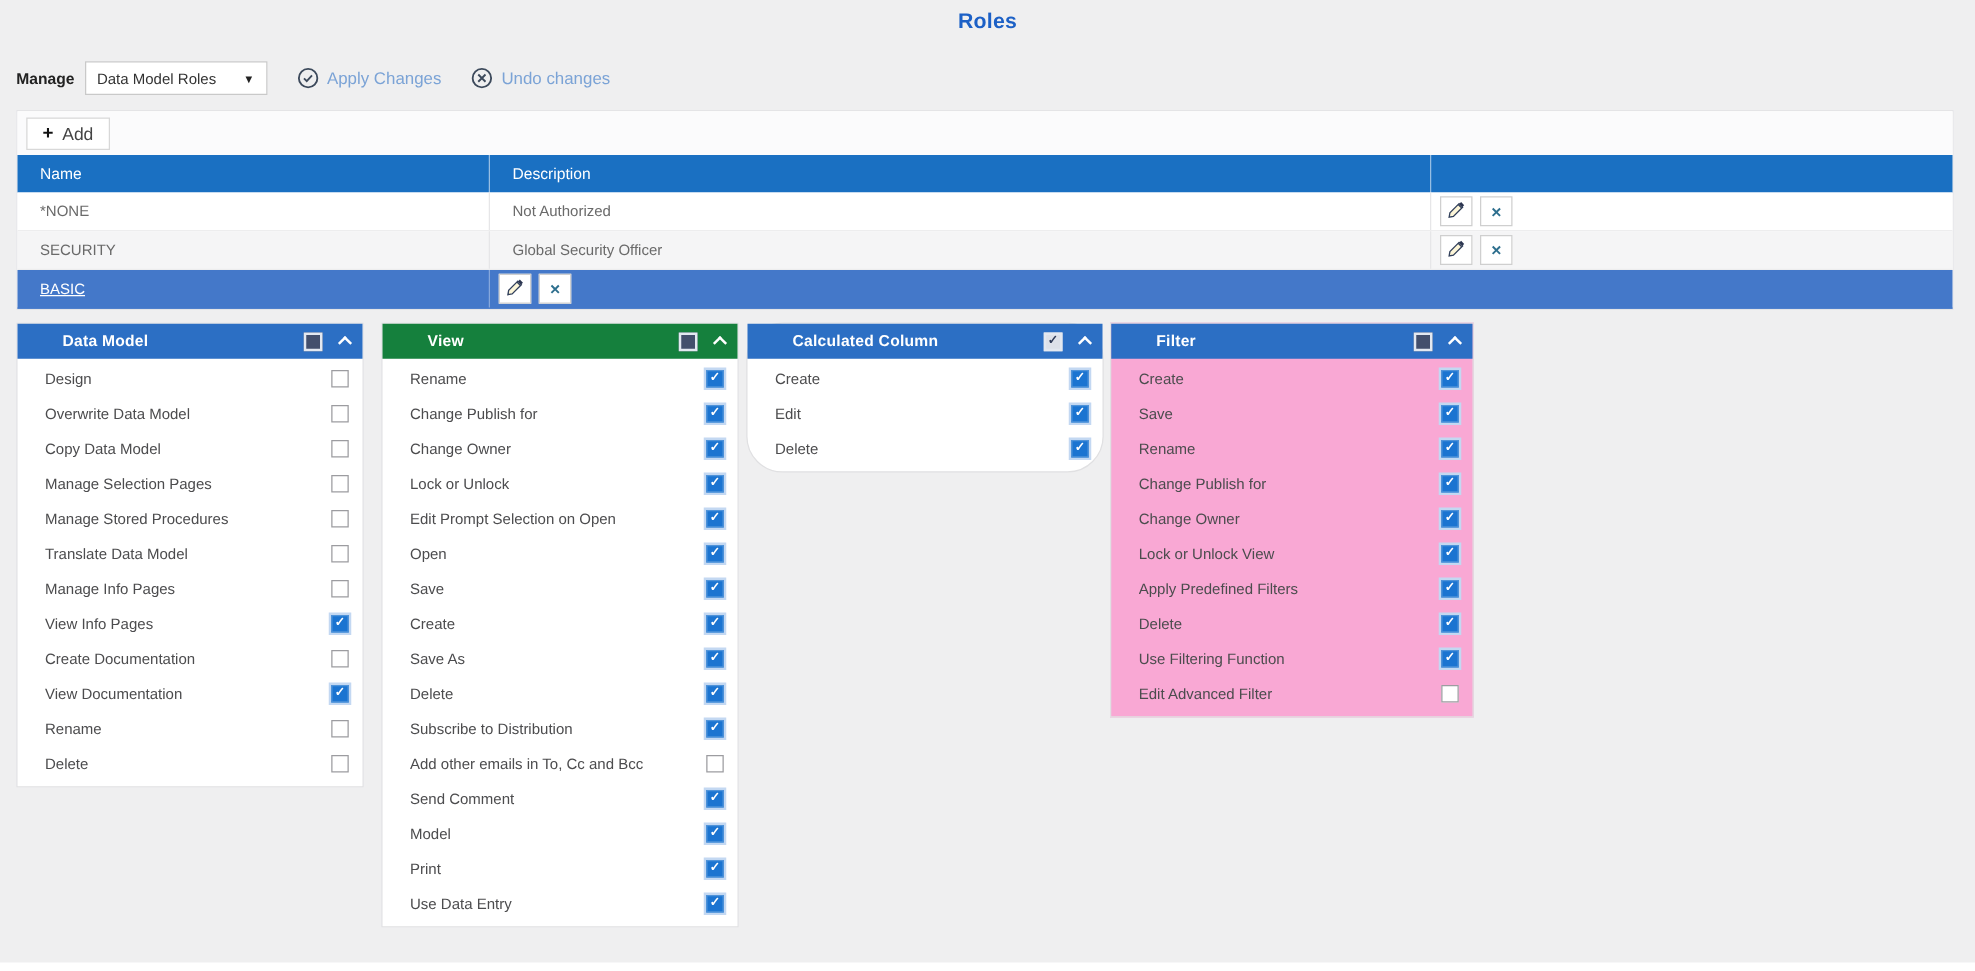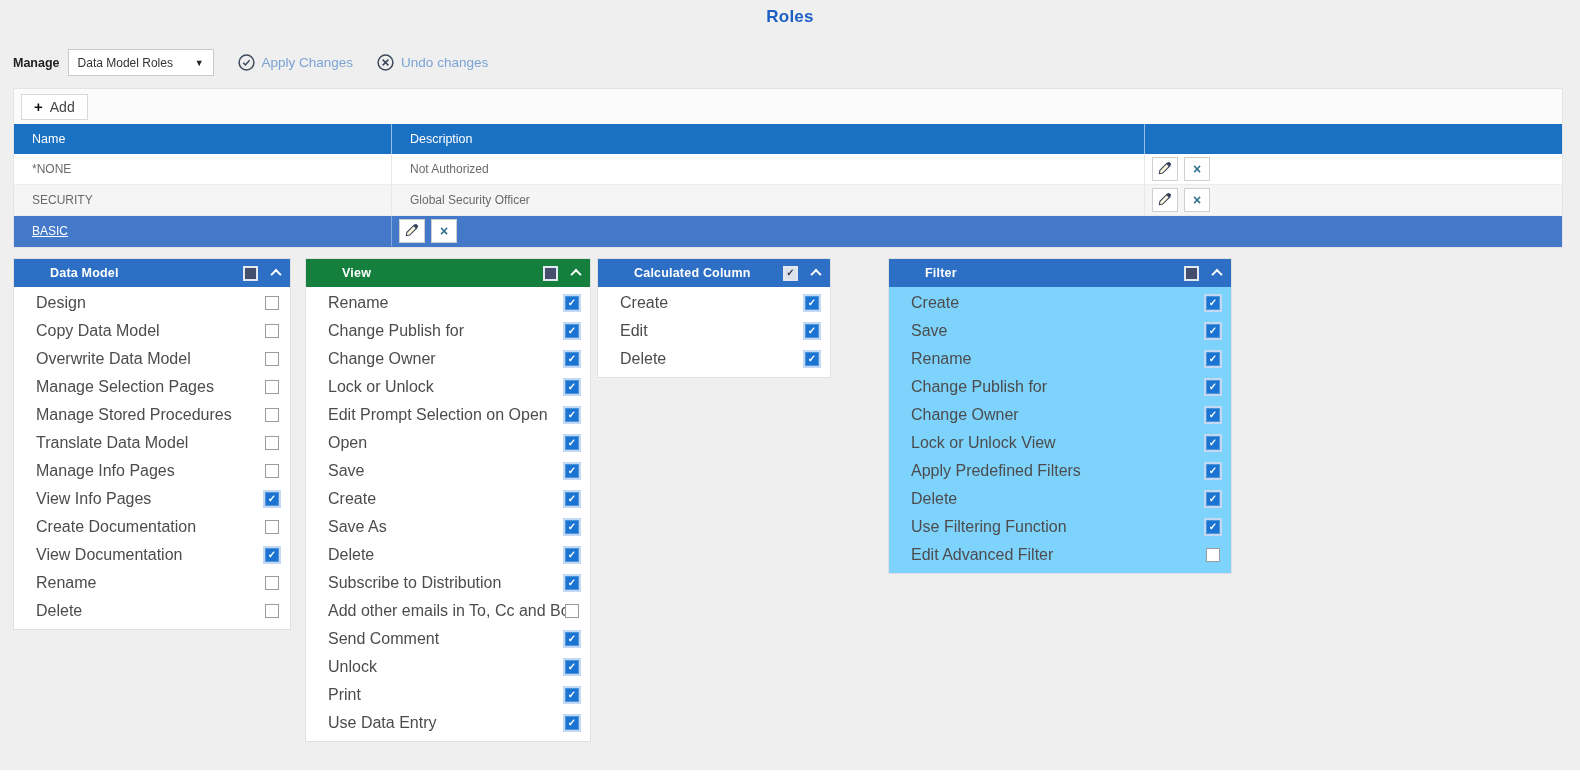--- a/index.html
+++ b/index.html
@@ -115,21 +115,21 @@
   }
   .hcb.indeterminate { background: #434f6c; }
   .hcb.checked { background: #dde1e9; color: #2e3a58; font-size: 10px; font-weight: bold; line-height: 1; }
   .chev {
     width: 8px; height: 8px; flex: none; cursor: pointer;
     border-top: 2px solid #fff; border-right: 2px solid #fff;
     transform: rotate(-45deg) translate(-1px, 1px);
   }
   .panel-body { padding: 2px 0 4px 0; }
   .p-item { display: flex; align-items: center; height: 28px; padding: 0 11px 0 22px; }
-  .p-item .lbl { flex: 1; font-size: 16px; color: #4c4c4e; white-space: nowrap; overflow: hidden; }
+  .p-item .lbl { flex: 1; font-size: 12px; color: #4c4c4e; white-space: nowrap; overflow: hidden; }
   .cb {
     width: 14px; height: 14px; flex: none; cursor: pointer;
     display: inline-flex; align-items: center; justify-content: center;
   }
   .cb.unchecked { background: #fff; border: 1px solid #9c9ca0; }
   .cb.checked {
     background: #1b74d1; border: 1px solid #4f93d9;
     box-shadow: 0 0 0 2px #c3d8f2;
     color: #fff; font-size: 10px; font-weight: bold; line-height: 1;
   }
@@ -240,25 +240,25 @@
           <span class="panel-title">Data Model</span>
           <span class="hcb indeterminate" title=""></span>
           <span class="chev"></span>
         </div>
         <div class="panel-body">
           <div class="p-item">
             <span class="lbl">Design</span>
             <span class="cb unchecked"></span>
           </div>
           <div class="p-item">
+            <span class="lbl">Overwrite Data Model</span>
+            <span class="cb unchecked"></span>
+          </div>
+          <div class="p-item">
             <span class="lbl">Copy Data Model</span>
-            <span class="cb unchecked"></span>
-          </div>
-          <div class="p-item">
-            <span class="lbl">Overwrite Data Model</span>
             <span class="cb unchecked"></span>
           </div>
           <div class="p-item">
             <span class="lbl">Manage Selection Pages</span>
             <span class="cb unchecked"></span>
           </div>
           <div class="p-item">
             <span class="lbl">Manage Stored Procedures</span>
             <span class="cb unchecked"></span>
           </div>
@@ -345,55 +345,55 @@
           </div>
           <div class="p-item">
             <span class="lbl">Add other emails in To, Cc and Bcc</span>
             <span class="cb unchecked"></span>
           </div>
           <div class="p-item">
             <span class="lbl">Send Comment</span>
             <span class="cb checked" style="background: rgb(27, 116, 209);">✓</span>
           </div>
           <div class="p-item">
-            <span class="lbl">Unlock</span>
+            <span class="lbl">Model</span>
             <span class="cb checked" style="background: rgb(27, 116, 209);">✓</span>
           </div>
           <div class="p-item">
             <span class="lbl">Print</span>
             <span class="cb checked" style="background: rgb(27, 116, 209);">✓</span>
           </div>
           <div class="p-item">
             <span class="lbl">Use Data Entry</span>
             <span class="cb checked" style="background: rgb(27, 116, 209);">✓</span>
           </div>
         </div>
       </section>
-      <section class="panel" style="left: 597px; width: 234px; background: rgb(255, 255, 255);">
+      <section class="panel" style="left: 597px; width: 286px; background: rgb(255, 255, 255); border-radius: 29px;">
         <div class="panel-head" style="background: rgb(44, 111, 196);">
           <span class="panel-title">Calculated Column</span>
           <span class="hcb checked">✓</span>
           <span class="chev"></span>
         </div>
         <div class="panel-body">
           <div class="p-item">
             <span class="lbl">Create</span>
             <span class="cb checked" style="background: rgb(27, 116, 209);">✓</span>
           </div>
           <div class="p-item">
             <span class="lbl">Edit</span>
             <span class="cb checked" style="background: rgb(27, 116, 209);">✓</span>
           </div>
           <div class="p-item">
             <span class="lbl">Delete</span>
             <span class="cb checked" style="background: rgb(27, 116, 209);">✓</span>
           </div>
         </div>
       </section>
-      <section class="panel" style="left: 888px; width: 344px; background: #7dd3fc;">
+      <section class="panel" style="left: 888px; width: 291px; background: #f9a8d4;">
         <div class="panel-head" style="background: rgb(44, 111, 196);">
           <span class="panel-title">Filter</span>
           <span class="hcb indeterminate" title=""></span>
           <span class="chev"></span>
         </div>
         <div class="panel-body">
           <div class="p-item">
             <span class="lbl">Create</span>
             <span class="cb checked" style="background: rgb(27, 116, 209);">✓</span>
           </div>

